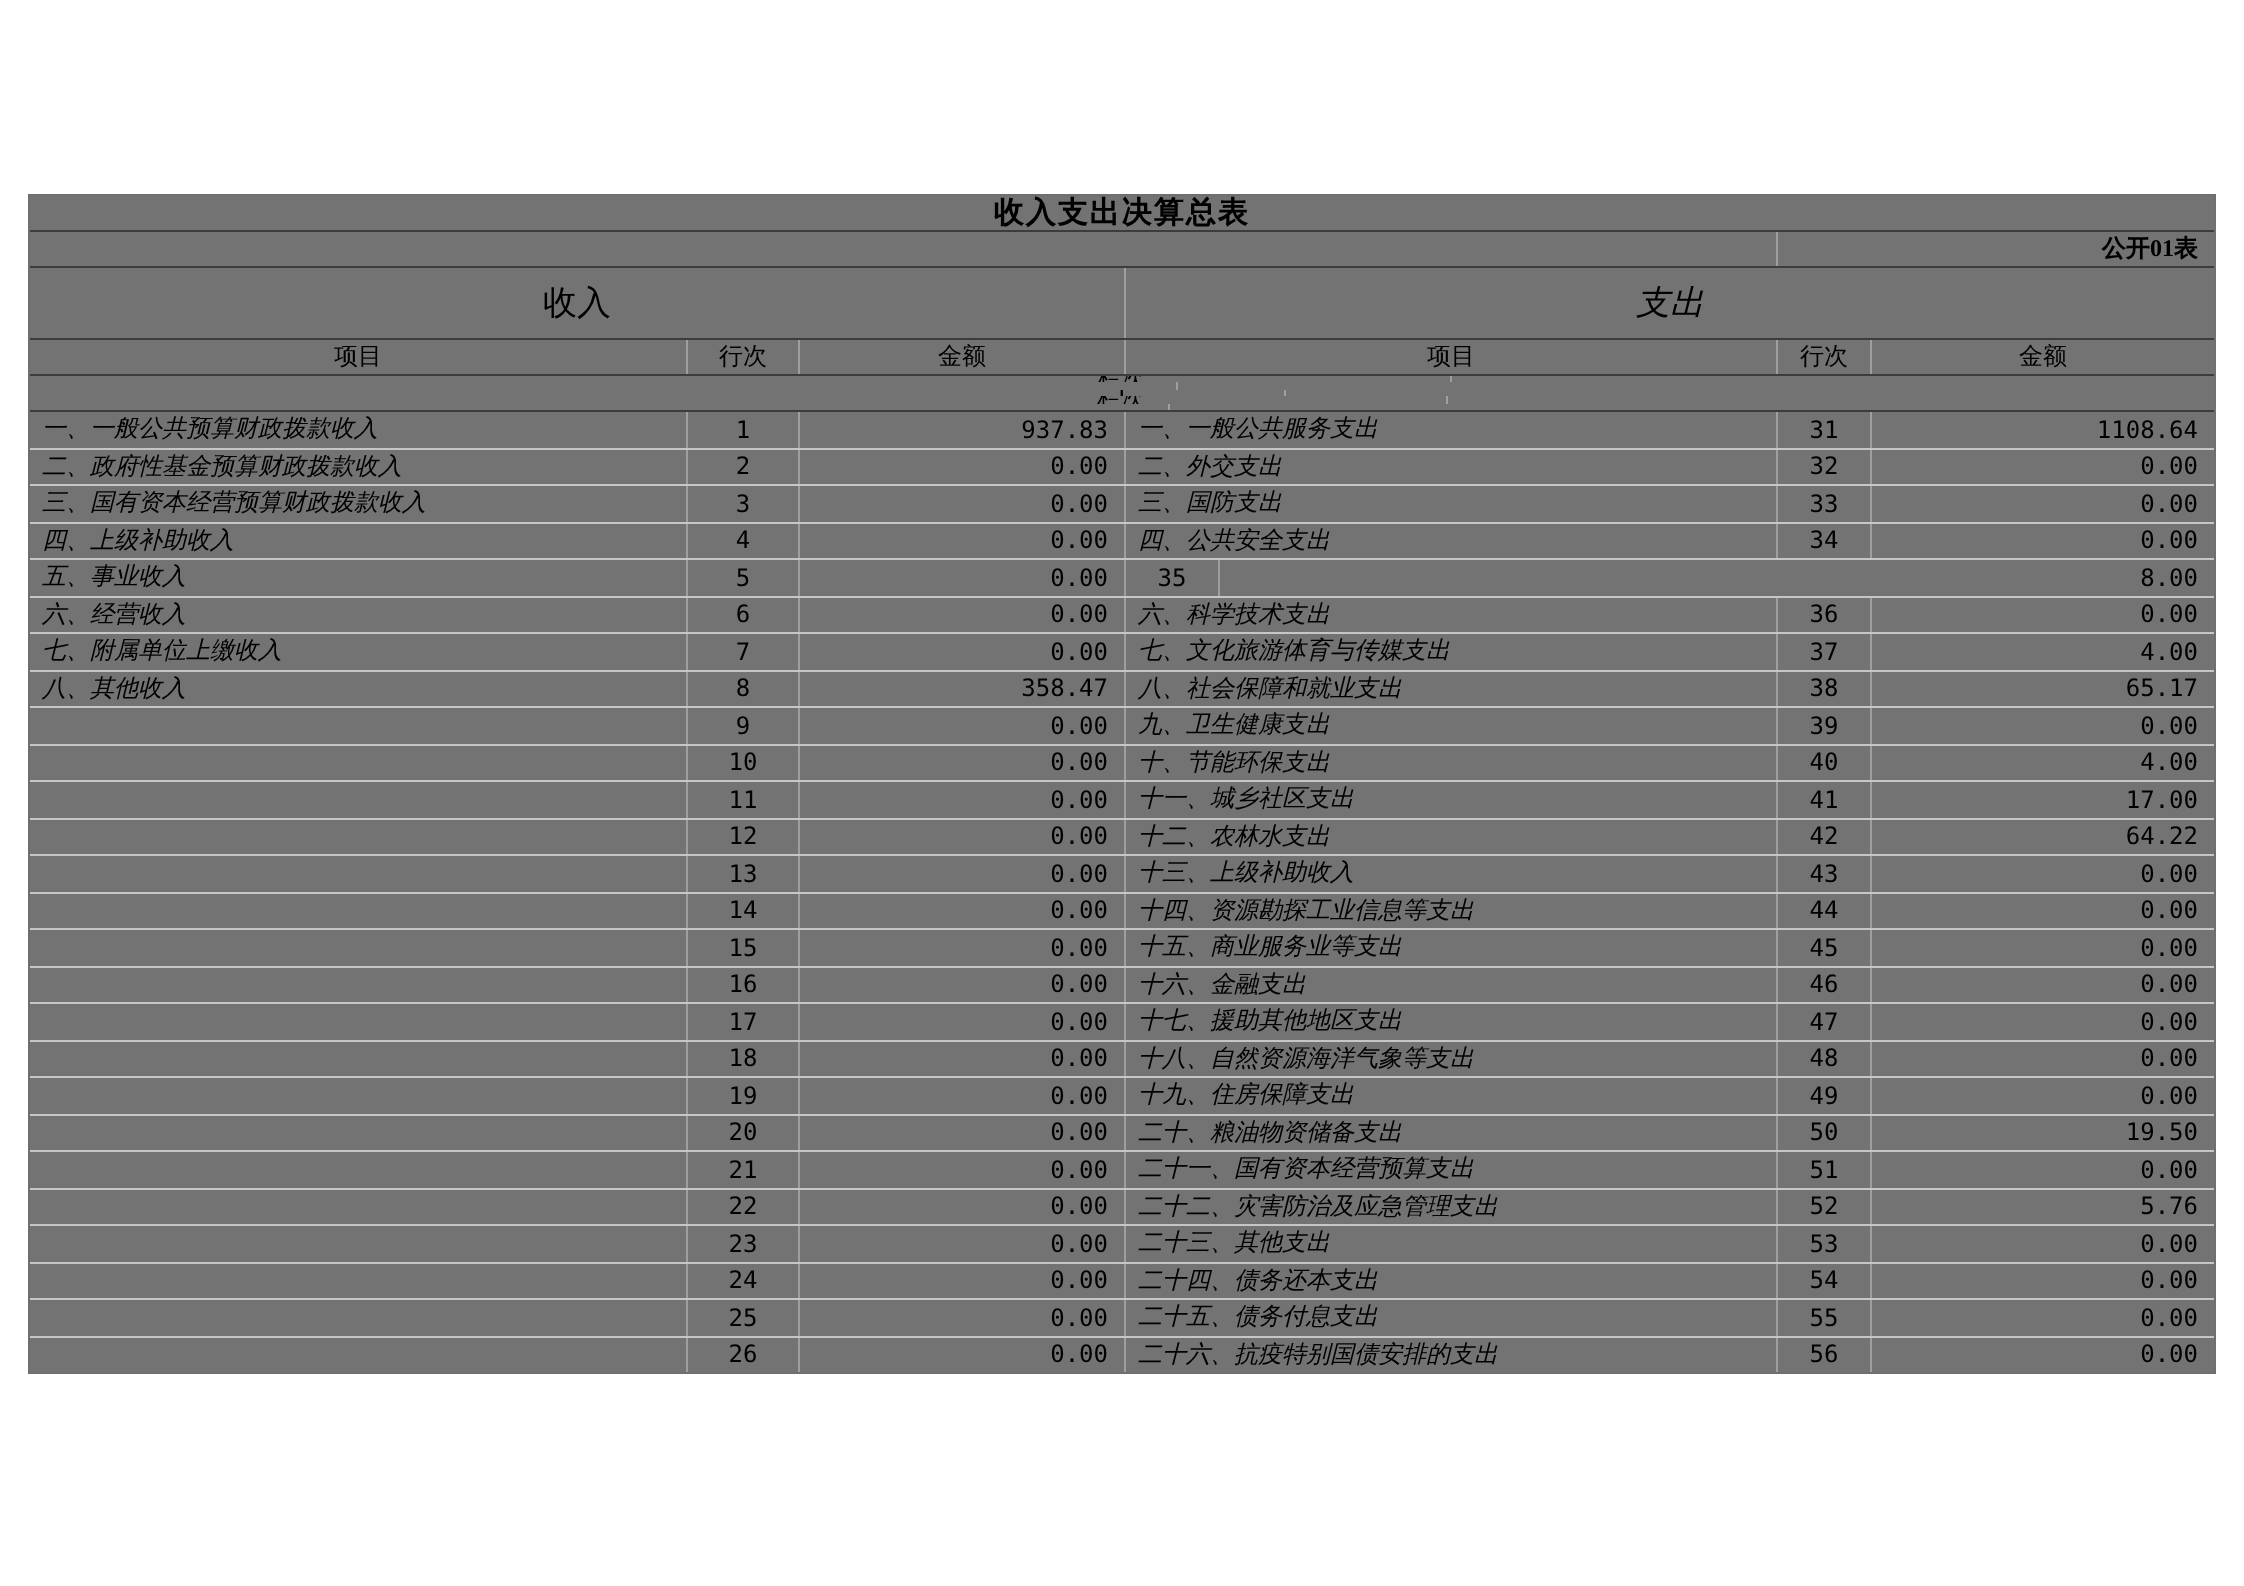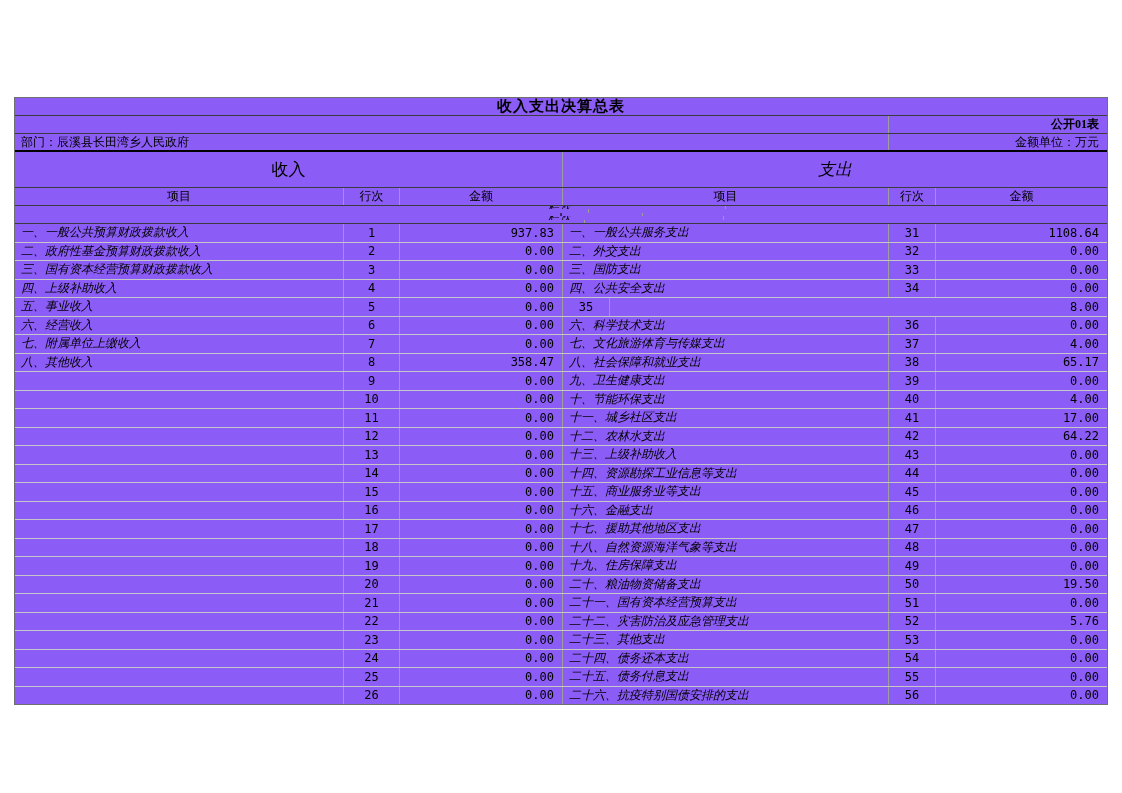--- a/index.html
+++ b/index.html
@@ -12,21 +12,21 @@
   }
   *{box-sizing:border-box;margin:0;padding:0;}
   html,body{background:#ffffff;}
   body{
     width:1122px;height:793px;position:relative;overflow:hidden;
     font-family:"Liberation Serif","DejaVu Serif",serif;color:var(--ink);
   }
   .tbl{
     position:absolute;left:14px;top:97px;width:1094px;
     border:1px solid var(--outer);
-    background:#8b5cf6;
+    background:#737373;
     text-align:right;
   }
   .row{display:flex;align-items:center;}
   .cell{height:100%;display:flex;align-items:center;overflow:hidden;white-space:nowrap;}
 
   
   .title-row{height:18px;justify-content:center;border-bottom:1px solid var(--head-line);}
   .title{font-size:15px;font-weight:bold;letter-spacing:1px;}
   .code-row,.dept-row{height:18px;font-size:12px;}
   .code-row{border-bottom:1px solid var(--head-line);}
@@ -69,24 +69,20 @@
 
   <div class="row title-row">
     <span class="title">收入支出决算总表</span>
   </div>
 
   <div class="row code-row">
     <div class="cell wideL"></div>
     <div class="cell wideR bold">公开01表</div>
   </div>
 
-  <div class="row dept-row">
-    <div class="cell wideL dept">部门：辰溪县长田湾乡人民政府</div>
-    <div class="cell wideR">金额单位：万元</div>
-  </div>
 
   <div class="row section-row">
     <div class="cell halfL">收入</div>
     <div class="cell halfR">支出</div>
   </div>
 
   <div class="row head-row">
     <div class="cell c1 vline center">项目</div>
     <div class="cell c2 vline center">行次</div>
     <div class="cell c3 vline center">金额</div>

